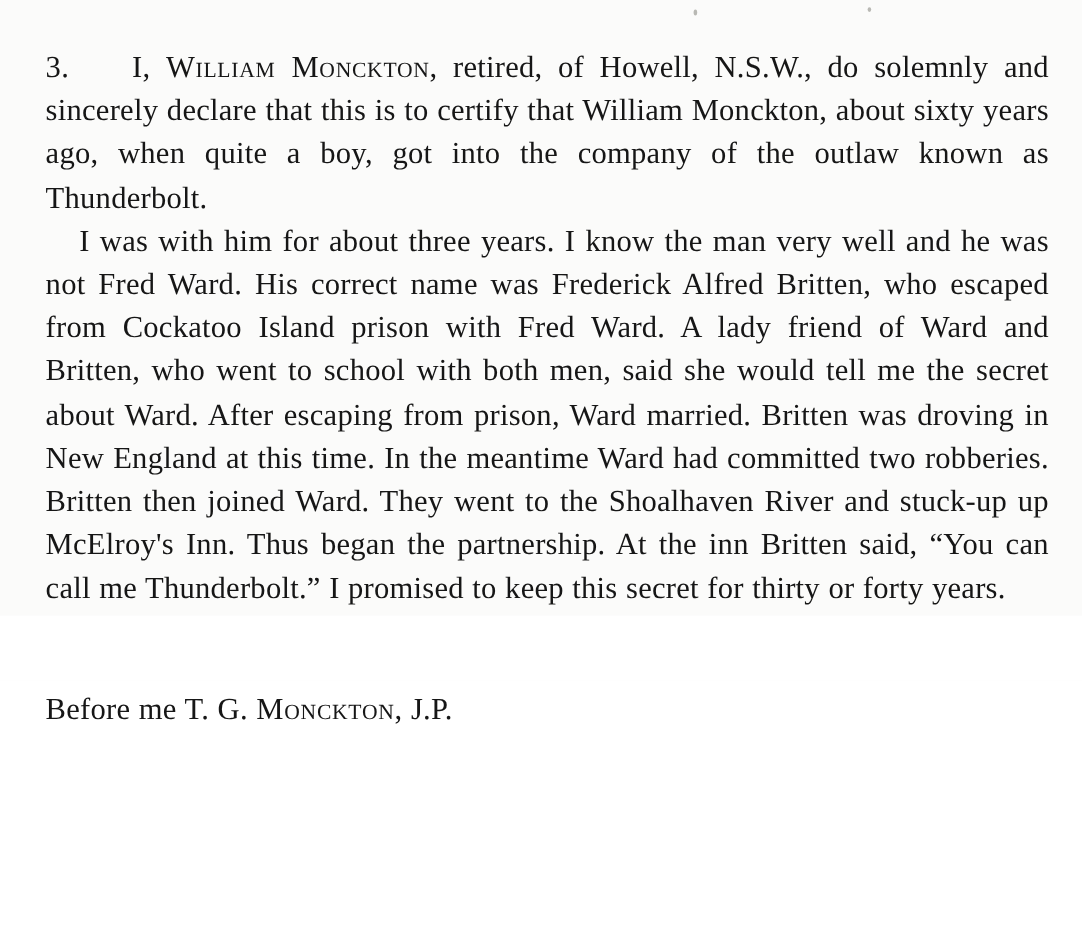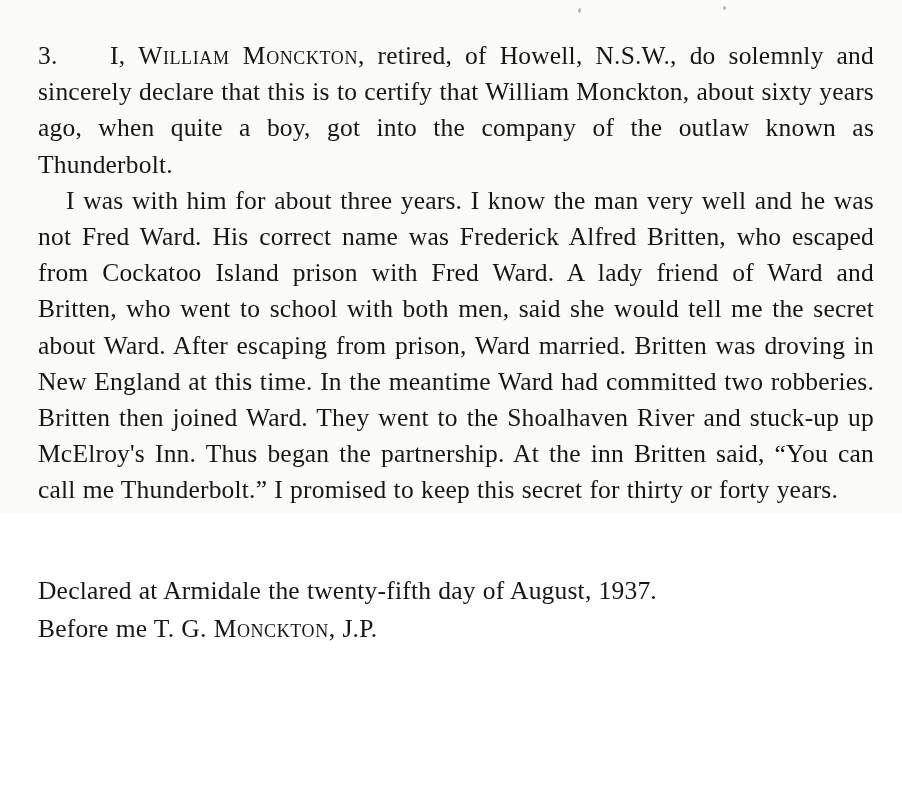--- a/index.html
+++ b/index.html
@@ -123,22 +123,19 @@
       <span>I was with him for about three years. I know the man very well and he was not Fred Ward. His correct name was Frederick Alfred Britten, who escaped from Cockatoo Island prison with Fred Ward. A lady friend of Ward and Britten, who went to school with both men, said she would tell me the secret about Ward. After escaping from prison, Ward married. Britten was droving in New England at this time. In the meantime Ward had committed two robberies. Britten then joined Ward. They went to the Shoalhaven River and stuck-up up McElroy's Inn. Thus began the partnership. At the inn Britten said, “You can call me Thunderbolt.” I promised to keep this secret for thirty or forty years.</span>
     </p>
 
 
     <div class="signature-row">
       <div class="mark"></div>
       <div class="signature">William Monckton.</div>
     </div>
 
     <p class="closing">
-      <span>Declared at Armidale the twenty-fifth day of August, 1937.</span>
-    </p>
-    <p class="closing">
       <span>Before me T. G. </span><span class="sc">Monckton</span><span>, J.P.</span>
     </p>
 
   </div>
 
   <div class="fade-bottom"></div>
 </div>
 
 </body></html>

